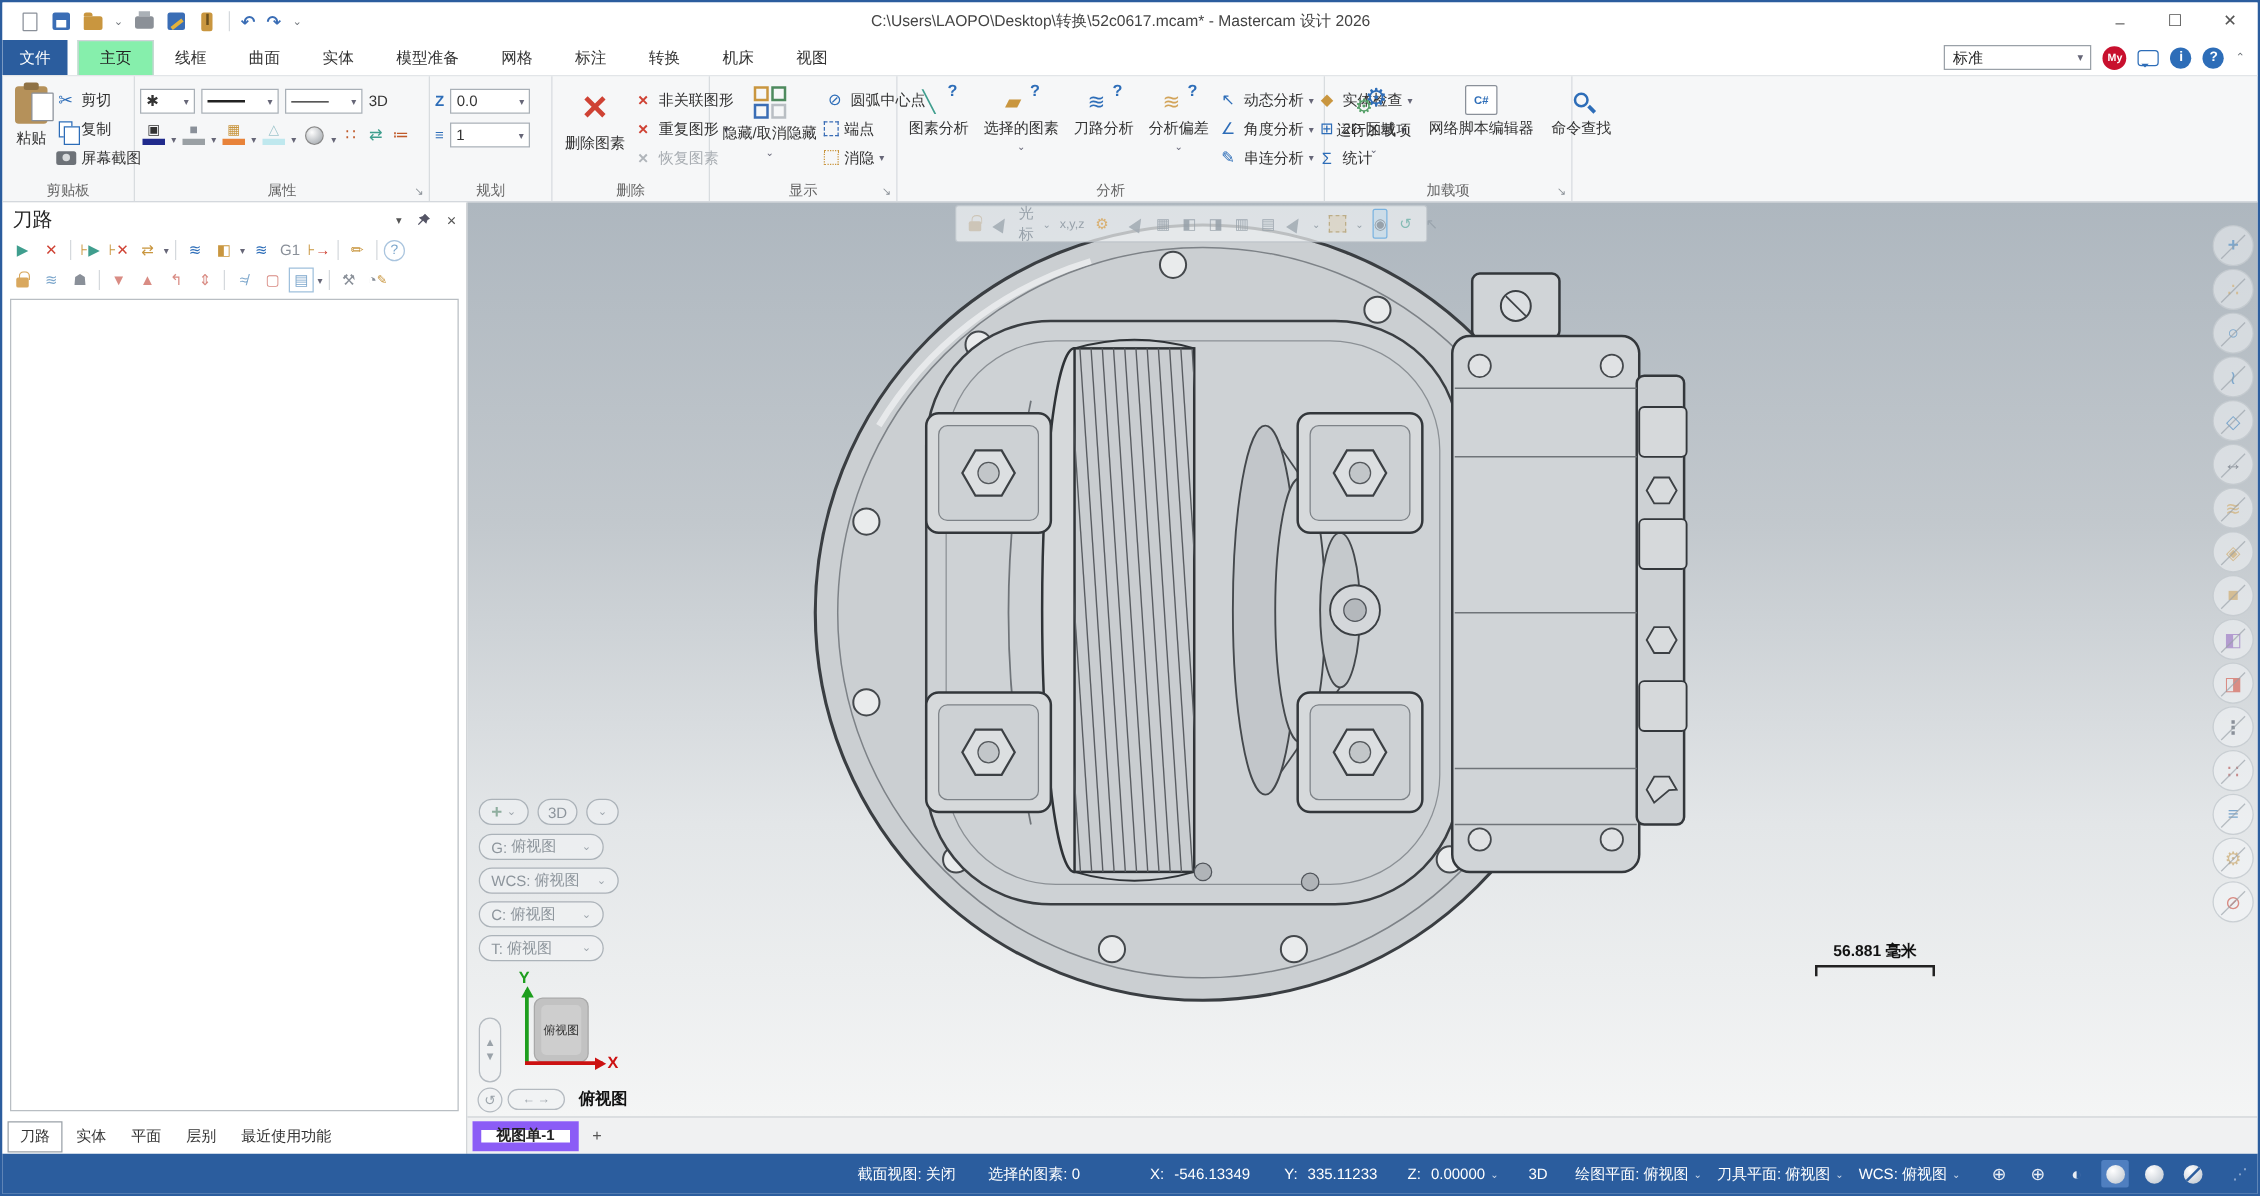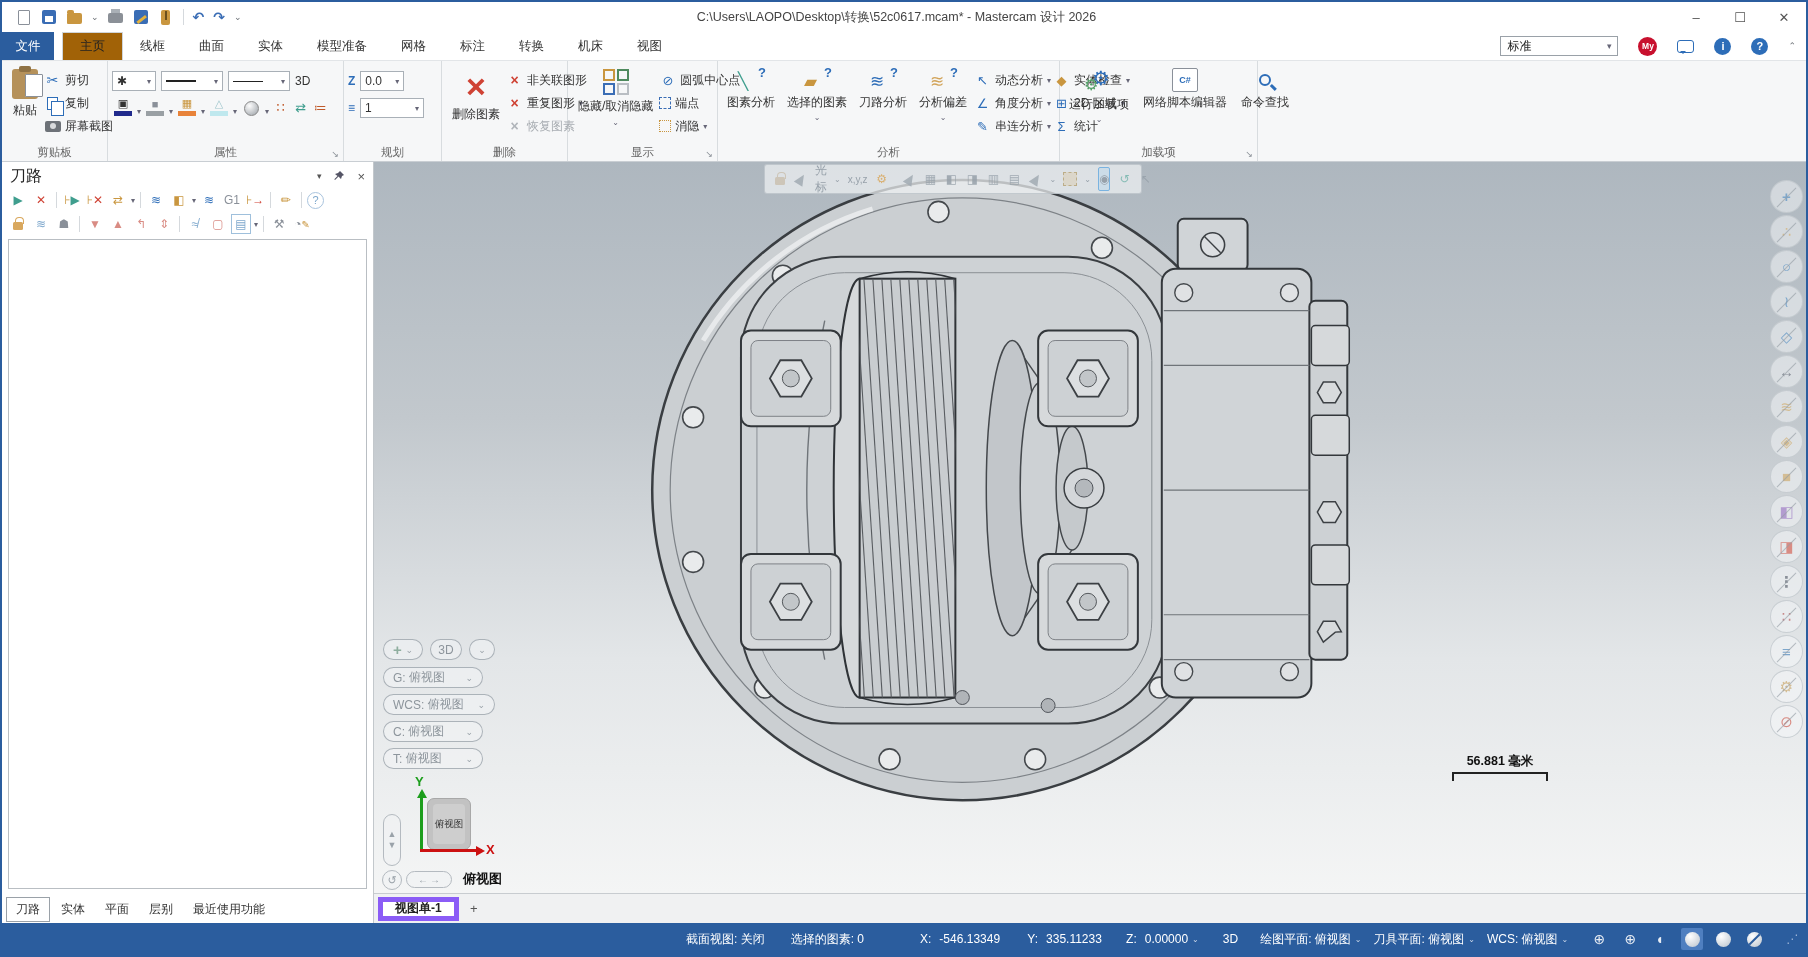--- a/index.html
+++ b/index.html
@@ -26,22 +26,22 @@
   .qsep { width:1px; height:16px; background:#d5d9dd; }
   .qcaret { color:#6b7076; font-size:9px; }
   .title-text { position:absolute; left:0; right:15px; text-align:center; font-size:12.5px; color:#444; pointer-events:none; }
   .wincontrols { margin-left:auto; display:flex; height:100%; }
   .wc { width:44px; height:100%; display:flex; align-items:center; justify-content:center; color:#555; font-size:13px; }
 
   
   .tabrow { height:28px; display:flex; align-items:stretch; background:#fff; flex:0 0 auto; position:relative; }
   .file-tab { width:52px; background:#2b5d9e; color:#fff; display:flex; align-items:center; justify-content:center; font-size:12.5px; }
   .rtab { padding:0 17px; display:flex; align-items:center; font-size:12.5px; color:#333; }
-  .rtab.active { border:1px solid #cfd4d9; border-bottom:none; background:#a16207; color:#222; margin-left:8px; }
-  .tabrow-right { margin-left:auto; display:flex; align-items:center; gap:20px; padding-right:10px; }
+  .rtab.active { border:1px solid #cfd4d9; border-bottom:none; background:#86efac; color:#222; margin-left:8px; }
+  .tabrow-right { margin-left:auto; display:flex; align-items:center; gap:9px; padding-right:10px; }
   .preset-box { width:118px; height:20px; border:1px solid #9aa1a8; background:#fff; display:flex; align-items:center; padding:0 6px; font-size:12px; color:#222; }
   .preset-box .caret { margin-left:auto; color:#667; font-size:9px; }
   .my-badge { width:19px; height:19px; border-radius:50%; background:#c8102e; color:#fff; font-size:8.5px; font-weight:bold; display:flex; align-items:center; justify-content:center; }
   .bubble { width:17px; height:13px; border:1.6px solid #2d6db8; border-radius:3px; position:relative; }
   .bubble::after { content:""; position:absolute; left:2px; bottom:-5px; border:3px solid transparent; border-top-color:#2d6db8; }
   .circ-i { width:17px; height:17px; border-radius:50%; background:#2d6db8; color:#fff; font-size:11px; font-weight:bold; display:flex; align-items:center; justify-content:center; }
 
   
   .ribbon { height:102px; background:#f6f7f8; border-top:1px solid #e2e5e8; border-bottom:1px solid #c9ced3; display:flex; flex:0 0 auto; }
   .rgroup { position:relative; border-right:1px solid #d8dcdf; display:flex; flex-direction:column; padding:4px 4px 16px 4px; }
@@ -140,21 +140,21 @@
   .scalebox .stext { font-size:12.5px; font-weight:bold; color:#111;margin-top:32px; }
   .scalebox .sline { margin-top:2px; height:9px; border-top:2px solid #222; border-left:2px solid #222; border-right:2px solid #222; }
 
   
   .qmbar { position:absolute; right:3px; top:18px; display:flex; flex-direction:column; gap:2px; }
   .qmbtn { width:33px; height:33px; border-radius:50%; background:rgba(246,248,249,0.5); border:1px solid rgba(190,196,202,0.75); position:relative; display:flex; align-items:center; justify-content:center; font-size:15px; }
   .qmbtn::after { content:""; position:absolute; left:2px; right:2px; top:50%; height:1px; background:rgba(150,158,166,0.65); transform:rotate(-45deg); }
 
   
   .sheetbar { height:30px; background:#f0f1f2; border-top:1px solid #c8ccd0; display:flex; align-items:center; padding-left:4px; gap:2px; flex:0 0 auto; }
-  .sheettab { height:24px; padding:0 12px; background:#fff; border:5px solid #8b5cf6; display:flex; align-items:center; font-weight:bold; font-size:12px; color:#222; }
+  .sheettab { height:24px; padding:0 12px; background:#fff; border:7px solid #8b5cf6; display:flex; align-items:center; font-weight:bold; font-size:12px; color:#222; }
   .sheetadd { width:26px; text-align:center; color:#555; font-size:13px; }
 
   
   .statusbar { height:32px; background:#2b5d9e; color:#fff; display:flex; align-items:center; font-size:12px; padding:0 8px; flex:0 0 auto; }
   .sb-it { white-space:nowrap; }
   .sb-caret { font-size:8px; color:#cdd9ea; margin-left:4px; }
   .sb-icons { display:flex; align-items:center; gap:9px; margin-left:20px; }
   .sb-ic { width:22px; height:22px; display:flex; align-items:center; justify-content:center; border-radius:2px; color:#e8edf4; font-size:14px; }
   .sb-ic.sel { background:#4f7fc0; }
   .sb-sphere { width:15px; height:15px; border-radius:50%; background:radial-gradient(circle at 35% 30%, #ffffff, #b9c2cc); }
@@ -307,21 +307,21 @@
         </div>
       </div>
       <div class="rgroup-label">属性</div>
       <span class="launcher">↘</span>
     </div>
 
     <div class="rgroup" style="width:98px;">
       <div style="display:flex; flex-direction:column; gap:7px; padding-top:6px;">
         <div style="display:flex; align-items:center; gap:5px;">
           <span class="blue" style="font-weight:bold;">Z</span>
-          <div class="dropbox" style="width:44px;">
+          <div class="dropbox" style="width:64px;">
               <span>0.0</span>
               <span class="caret-s">▾</span>
             </div>
         </div>
         <div style="display:flex; align-items:center; gap:5px;">
           <span class="blue">≡</span>
           <div class="dropbox" style="width:64px;">
               <span>1</span>
               <span class="caret-s">▾</span>
             </div>

